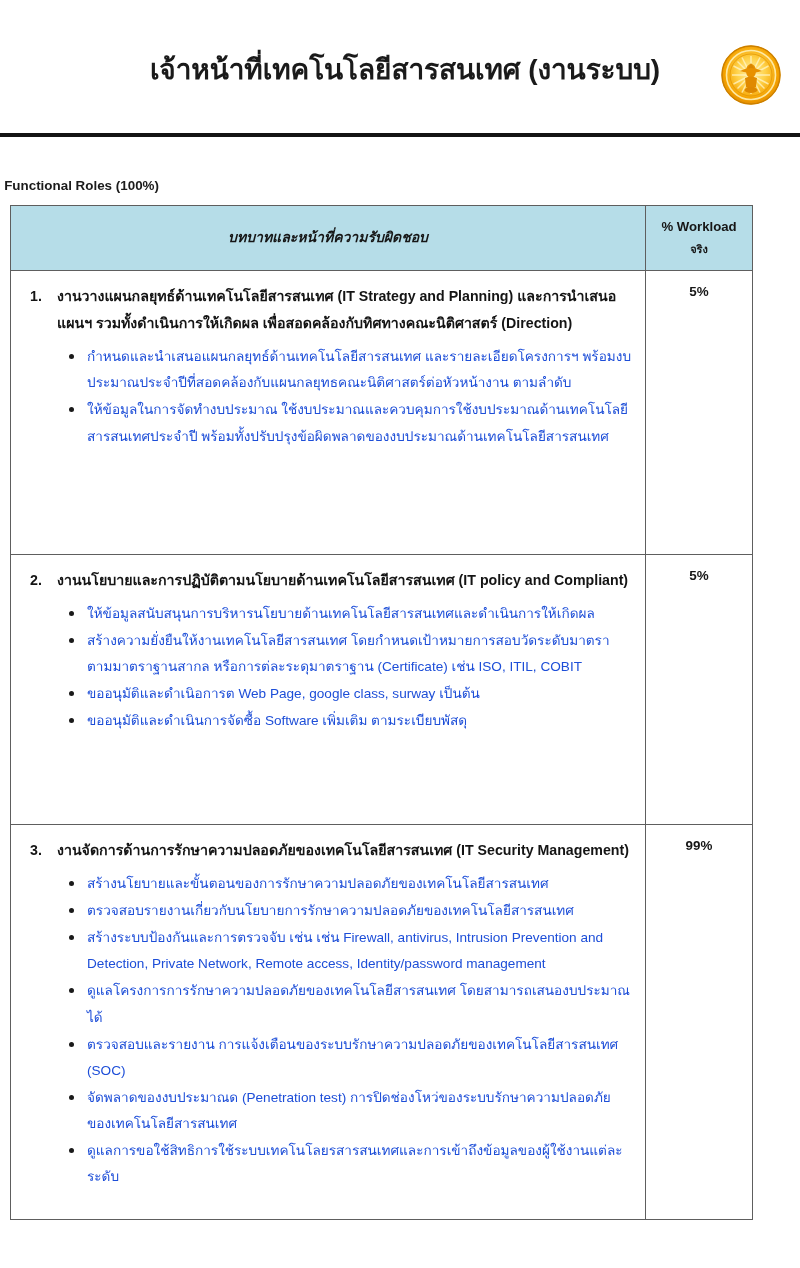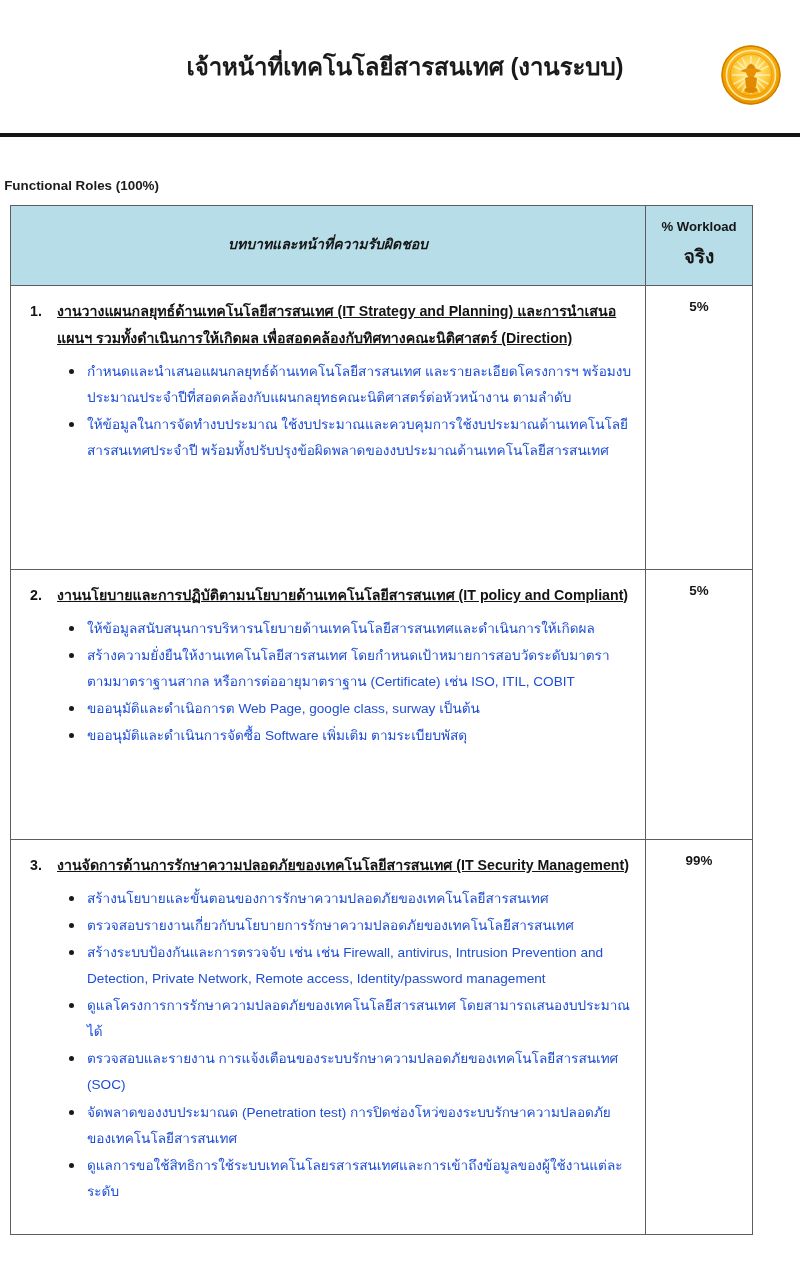--- a/index.html
+++ b/index.html
@@ -22,21 +22,21 @@
     position: relative;
     height: 135px;
     box-sizing: border-box;
   }
   .doc-title {
     position: absolute;
     left: 0;
     right: 0;
     top: 52px;
     text-align: center;
-    font-size: 24px;
+    font-size: 28px;
     font-weight: bold;
     letter-spacing: -0.1px;
     color: #1a1a1a;
     padding-right: 30px;
     line-height: 1.25;
     margin-left: 40px;
   }
   .logo {
     position: absolute;
     right: 18px;
@@ -94,21 +94,21 @@
   th.th-desc {
     font-size: 14px;
     line-height: 1.5;
     vertical-align: middle;
     font-style: italic;
   }
   th.th-load {
     font-size: 13.2px;
     line-height: 1.85;
   }
-  th.th-load .load-sub { display: block; font-size: 19px; }
+  th.th-load .load-sub { display: block; font-size: 11px; }
 
   td.cell-desc {
     padding: 12px 12px 16px 12px;
   }
   td.cell-load {
     text-align: center;
     padding: 13px 4px 0 4px;
     font-size: 13.4px;
     font-weight: bold;
   }
@@ -120,21 +120,21 @@
     font-size: 14.2px;
     font-weight: bold;
     line-height: 1.92;
     color: #141414;
   }
   .item-num {
     flex: 0 0 34px;
     padding-left: 7px;
     box-sizing: border-box;
   }
-  .item-title { flex: 1 1 auto; text-decoration: underline; }
+  .item-title { flex: 1 1 auto; }
 
   ul.bullets {
     list-style: none;
     margin: 7px 0 0 0;
     padding: 0 0 0 45px;
   }
   ul.bullets li {
     position: relative;
     font-size: 13.6px;
     line-height: 1.92;
@@ -231,21 +231,21 @@
     </tr>
 
     <tr class="row-2">
       <td class="cell-desc">
         <div class="item-head">
           <span class="item-num">2.</span>
           <span class="item-title">งานนโยบายและการปฏิบัติตามนโยบายด้านเทคโนโลยีสารสนเทศ (IT policy and Compliant)</span>
         </div>
         <ul class="bullets">
           <li>ให้ข้อมูลสนับสนุนการบริหารนโยบายด้านเทคโนโลยีสารสนเทศและดำเนินการให้เกิดผล</li>
-          <li>สร้างความยั่งยืนให้งานเทคโนโลยีสารสนเทศ โดยกำหนดเป้าหมายการสอบวัดระดับมาตราตามมาตราฐานสากล หรือการต่ออายุมาตราฐาน (Certificate) เช่น ISO, ITIL, COBIT</li>
+          <li>สร้างความยั่งยืนให้งานเทคโนโลยีสารสนเทศ โดยกำหนดเป้าหมายการสอบวัดระดับมาตราตามมาตราฐานสากล หรือการต่ละระดุมาตราฐาน (Certificate) เช่น ISO, ITIL, COBIT</li>
           <li>ขออนุมัติและดำเนิอการต Web Page, google class, surway เป็นต้น</li>
           <li>ขออนุมัติและดำเนินการจัดซื้อ Software เพิ่มเติม ตามระเบียบพัสดุ</li>
         </ul>
       </td>
       <td class="cell-load">5%</td>
     </tr>
 
     <tr class="row-3">
       <td class="cell-desc">
         <div class="item-head">

